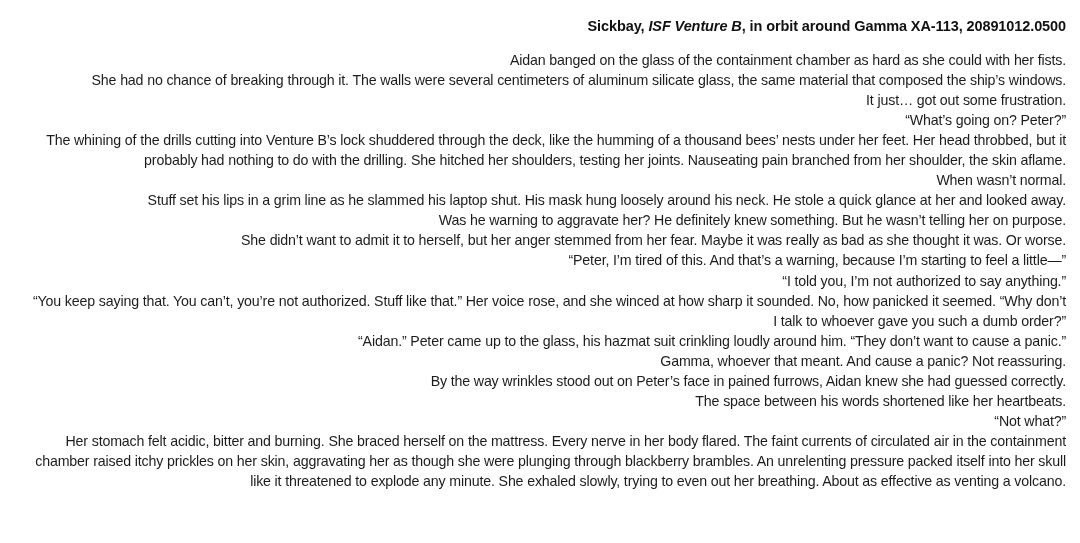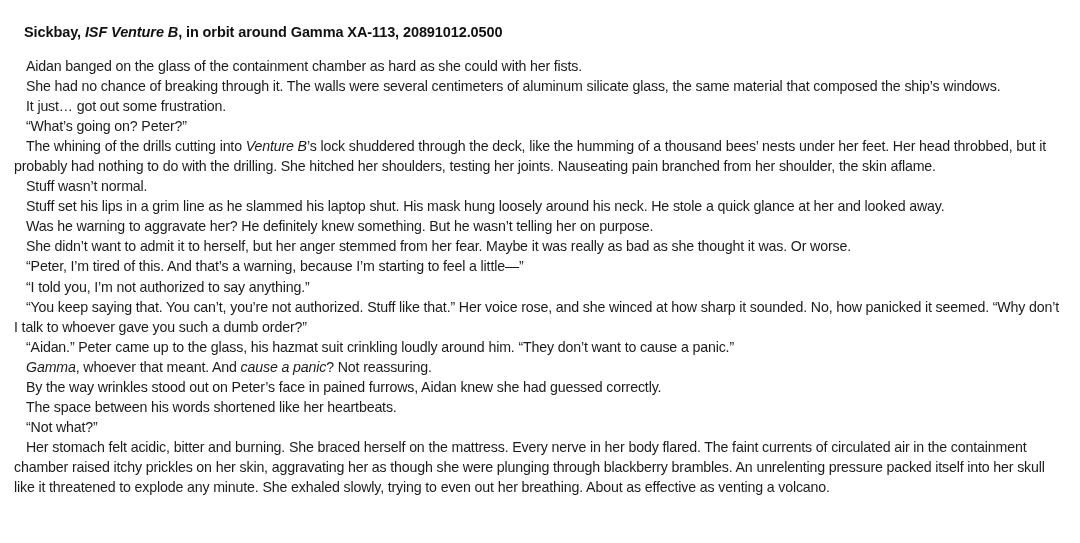--- a/index.html
+++ b/index.html
@@ -12,21 +12,22 @@
     height: 543px;
     overflow: hidden;
     font-family: "Liberation Serif", serif;
     color: #1a1a1a;
   }
   .page {
     position: relative;
     width: 1080px;
     height: 543px;
     box-sizing: border-box;
-    padding: 20px 14px 0 14px;
+    padding: 14px 14px 0 14px;
+    text-align: right;
   }
   .heading {
     font-family: "Liberation Sans", sans-serif;
     font-weight: bold;
     font-size: 14.5px;
     letter-spacing: -0.1px;
     margin: 4px 0 16px 10px;
     color: #111111;
   }
   .heading .ital {
@@ -37,35 +38,34 @@
     font-size: 14.2px;
     line-height: 20.05px;
     color: #1c1c1c;
     letter-spacing: -0.15px;
   }
   p.para {
     margin: 0;
     text-indent: 12px;
   }
   .ital {
-    font-style: italic;
   }
 </style>
 </head>
 <body>
 
 <div class="page">
   <div class="heading" id="heading"><span>Sickbay, </span><span class="ital">ISF Venture B</span><span>, in orbit around Gamma XA-113, 20891012.0500</span></div>
   <div class="body-text" id="body-text">
       <p class="para"><span>Aidan banged on the glass of the containment chamber as hard as she could with her fists.</span></p>
       <p class="para"><span>She had no chance of breaking through it. The walls were several centimeters of aluminum silicate glass, the same material that composed the ship’s windows.</span></p>
       <p class="para"><span>It just… got out some frustration.</span></p>
       <p class="para"><span>“What’s going on? Peter?”</span></p>
       <p class="para"><span>The whining of the drills cutting into </span><span class="ital">Venture B</span><span>’s lock shuddered through the deck, like the humming of a thousand bees’ nests under her feet. Her head throbbed, but it probably had nothing to do with the drilling. She hitched her shoulders, testing her joints. Nauseating pain branched from her shoulder, the skin aflame.</span></p>
-      <p class="para"><span>Stuff wasn’t normal.</span></p>
+      <p class="para"><span>When wasn’t normal.</span></p>
       <p class="para"><span>Stuff set his lips in a grim line as he slammed his laptop shut. His mask hung loosely around his neck. He stole a quick glance at her and looked away.</span></p>
       <p class="para"><span>Was he warning to aggravate her? He definitely knew something. But he wasn’t telling her on purpose.</span></p>
       <p class="para"><span>She didn’t want to admit it to herself, but her anger stemmed from her fear. Maybe it was really as bad as she thought it was. Or worse.</span></p>
       <p class="para"><span>“Peter, I’m tired of this. And that’s a warning, because I’m starting to feel a little—”</span></p>
       <p class="para"><span>“I told you, I’m not authorized to say anything.”</span></p>
       <p class="para"><span>“You keep saying that. You can’t, you’re not authorized. Stuff like that.” Her voice rose, and she winced at how sharp it sounded. No, how panicked it seemed. “Why don’t I talk to whoever gave you such a dumb order?”</span></p>
       <p class="para"><span>“Aidan.” Peter came up to the glass, his hazmat suit crinkling loudly around him. “They don’t want to cause a panic.”</span></p>
       <p class="para"><span class="ital">Gamma</span><span>, whoever that meant. And </span><span class="ital">cause a panic</span><span>? Not reassuring.</span></p>
       <p class="para"><span>By the way wrinkles stood out on Peter’s face in pained furrows, Aidan knew she had guessed correctly.</span></p>
       <p class="para"><span>The space between his words shortened like her heartbeats.</span></p>

